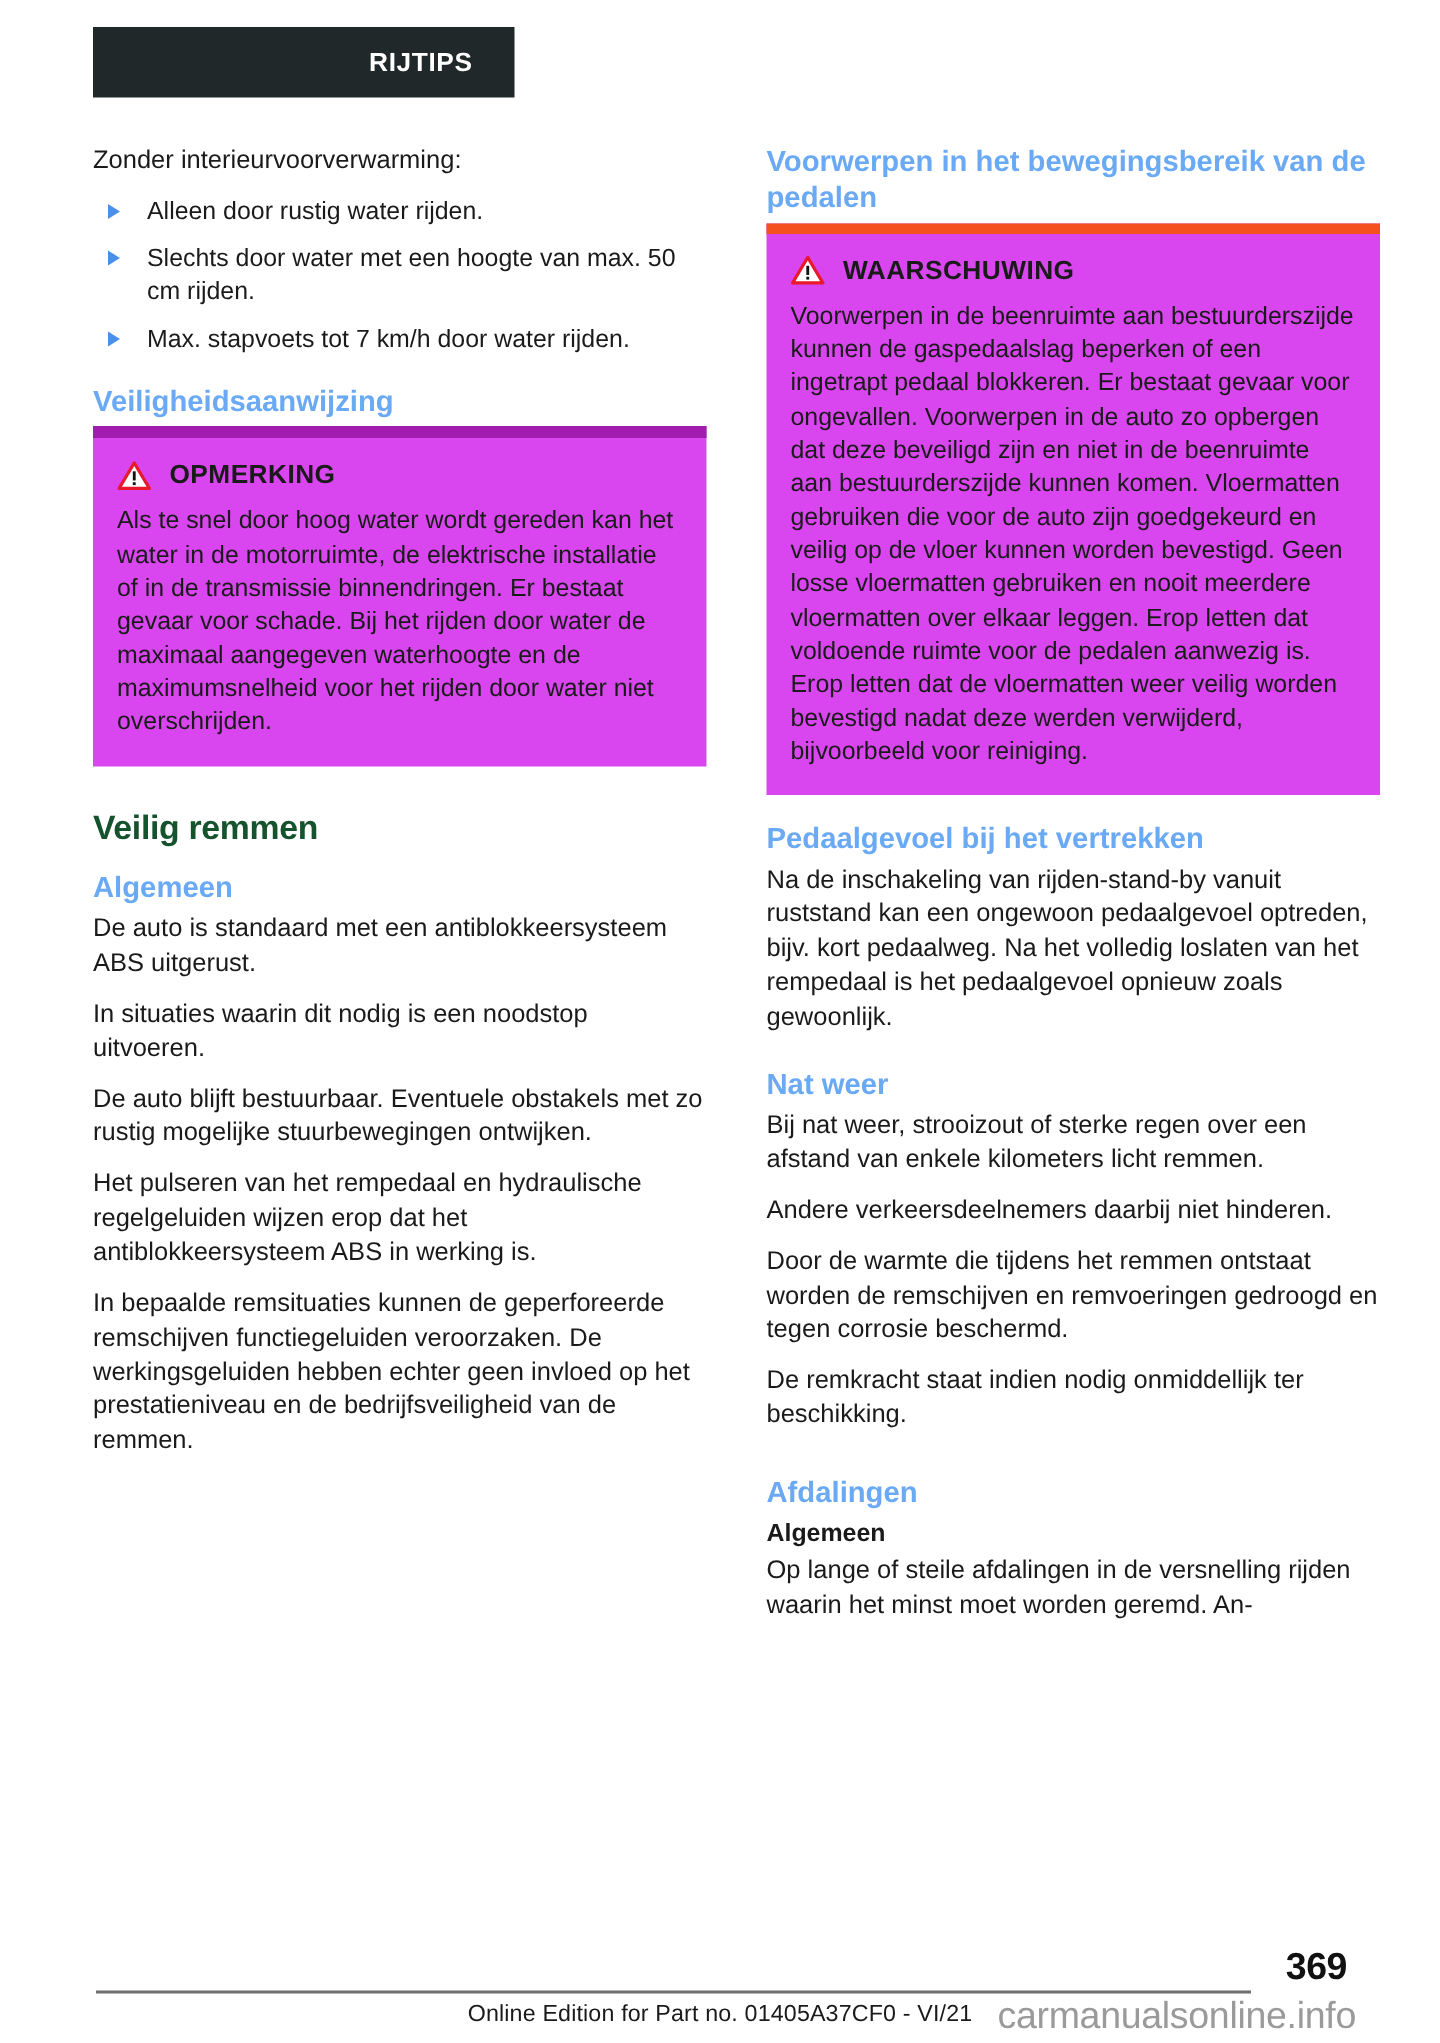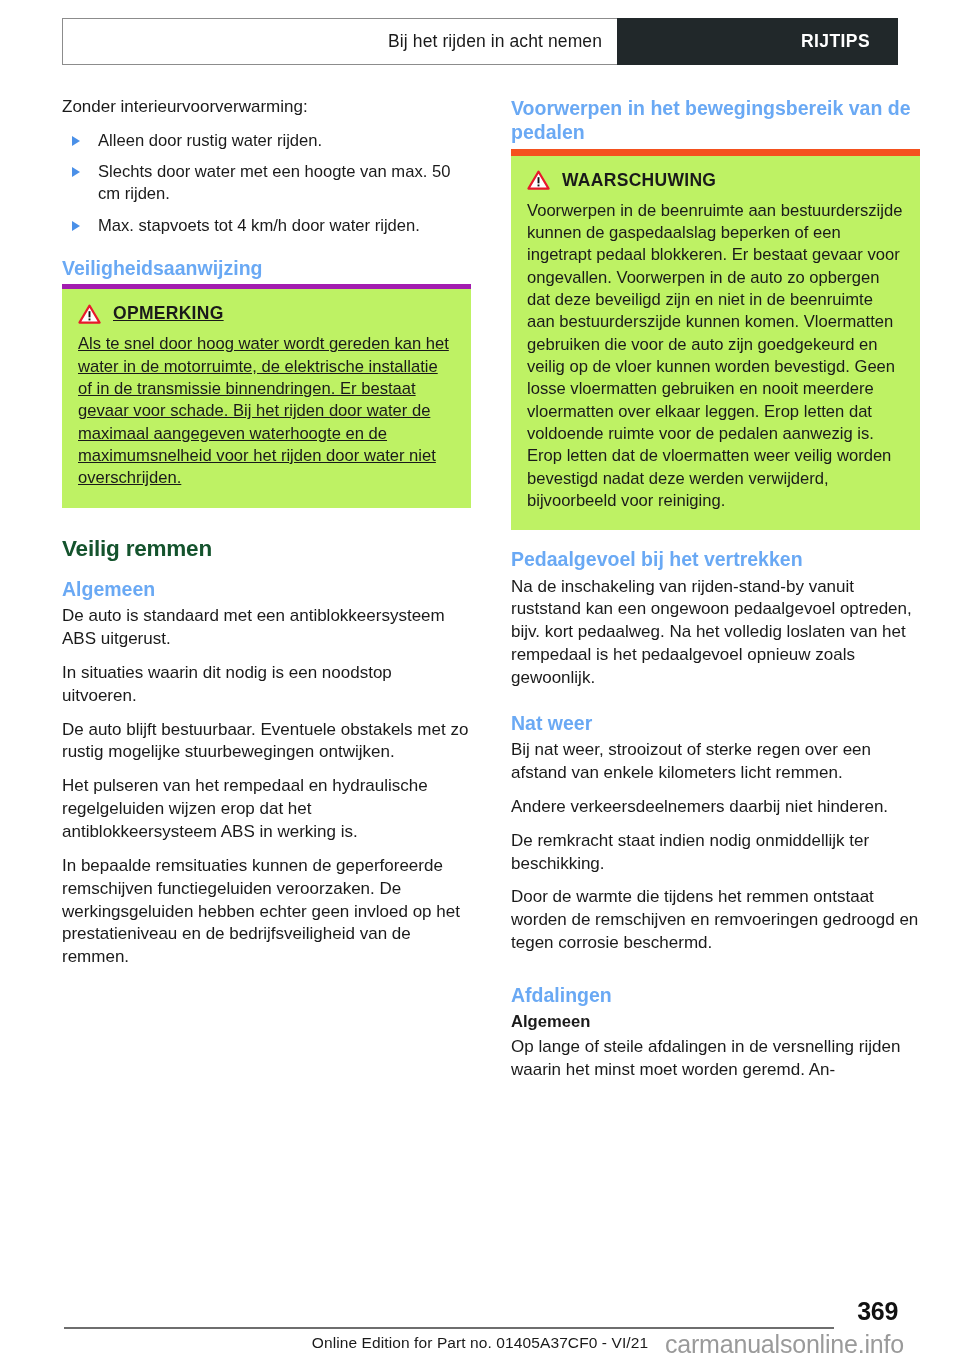--- a/index.html
+++ b/index.html
@@ -134,25 +134,25 @@
     left: 10px;
     top: 6px;
     width: 0; height: 0;
     border-left: 8px solid #4a90e8;
     border-top: 5.5px solid transparent;
     border-bottom: 5.5px solid transparent;
   }
 
   
   .callout {
-    background: #bef264;
+    background: #d946ef;
     padding: 14px 16px 18px 16px;
     box-sizing: border-box;
   }
-  .callout.note    { border-top: 5px solid #a21caf; text-decoration: underline; }
+  .callout.note    { border-top: 8px solid #a21caf; }
   .callout.warning { border-top: 7px solid #f4511e; }
 
   .callout-head {
     display: flex;
     align-items: center;
     gap: 12px;
     margin-bottom: 9px;
   }
   .callout-head .label {
     font-size: 17.5px;
@@ -206,23 +206,20 @@
     letter-spacing: -0.2px;
     white-space: nowrap;
   }
 </style>
 </head>
 <body>
 
 <div class="page">
 
   <div class="rh">
-    <div class="rh-title">
-      <span>Bij het rijden in acht nemen</span>
-    </div>
     <div class="rh-chapter">
       <span>RIJTIPS</span>
     </div>
   </div>
 
   <div class="cols">
 
     <div class="col col-left">
 
       <p class="body">Zonder interieurvoorverwarming:</p>
@@ -231,21 +228,21 @@
         <li>
           <span class="tri"></span>
           <span>Alleen door rustig water rijden.</span>
         </li>
         <li>
           <span class="tri"></span>
           <span>Slechts door water met een hoogte van max. 50 cm rijden.</span>
         </li>
         <li>
           <span class="tri"></span>
-          <span>Max. stapvoets tot 4 km/h door water rijden.</span>
+          <span>Max. stapvoets tot 7 km/h door water rijden.</span>
         </li>
       </ul>
 
       <div class="spacer-sm"></div>
 
       <h2 class="h2-blue">Veiligheidsaanwijzing</h2>
 
       <div class="callout note">
         <div class="callout-head">
           <svg class="warn-tri" width="23" height="20" viewBox="0 0 23 20">
@@ -290,22 +287,22 @@
       <div class="spacer-md"></div>
 
       <h2 class="h2-blue">Pedaalgevoel bij het vertrekken</h2>
       <p class="body">Na de inschakeling van rijden-stand-by vanuit ruststand kan een ongewoon pedaalgevoel optreden, bijv. kort pedaalweg. Na het volledig loslaten van het rempedaal is het pedaalgevoel opnieuw zoals gewoonlijk.</p>
 
       <div class="spacer-sm"></div>
 
       <h2 class="h2-blue">Nat weer</h2>
       <p class="body">Bij nat weer, strooizout of sterke regen over een afstand van enkele kilometers licht remmen.</p>
       <p class="body">Andere verkeersdeelnemers daarbij niet hinderen.</p>
+      <p class="body">Door de warmte die tijdens het remmen ontstaat worden de remschijven en remvoeringen gedroogd en tegen corrosie beschermd.</p>
       <p class="body">De remkracht staat indien nodig onmiddellijk ter beschikking.</p>
-      <p class="body">Door de warmte die tijdens het remmen ontstaat worden de remschijven en remvoeringen gedroogd en tegen corrosie beschermd.</p>
 
       <div class="spacer-md"></div>
 
       <h2 class="h2-blue">Afdalingen</h2>
       <h3 class="h3-black">Algemeen</h3>
       <p class="body">Op lange of steile afdalingen in de versnelling rijden waarin het minst moet worden geremd. An-</p>
     </div>
   </div>
 
   <div class="footer-rule"></div>

